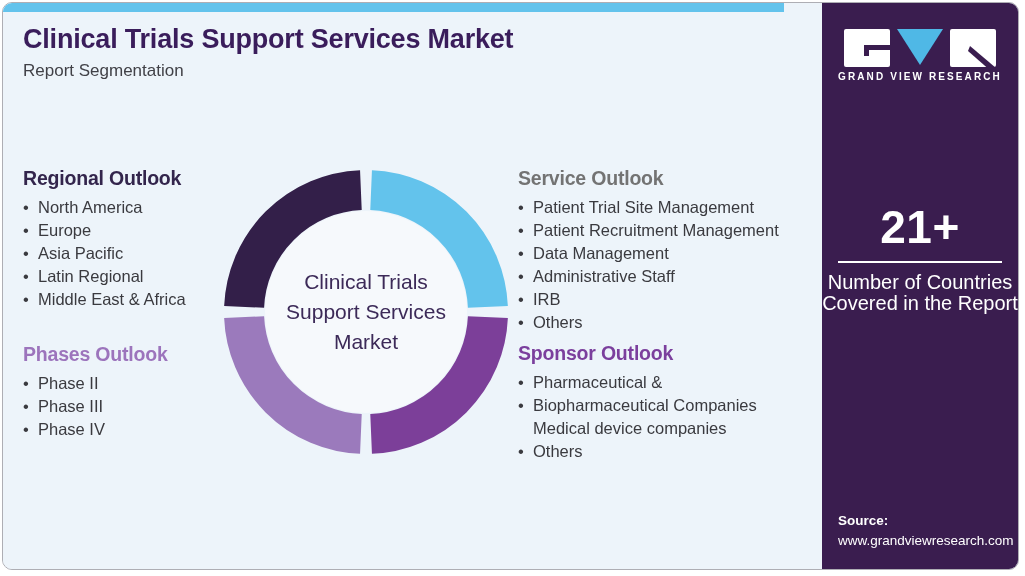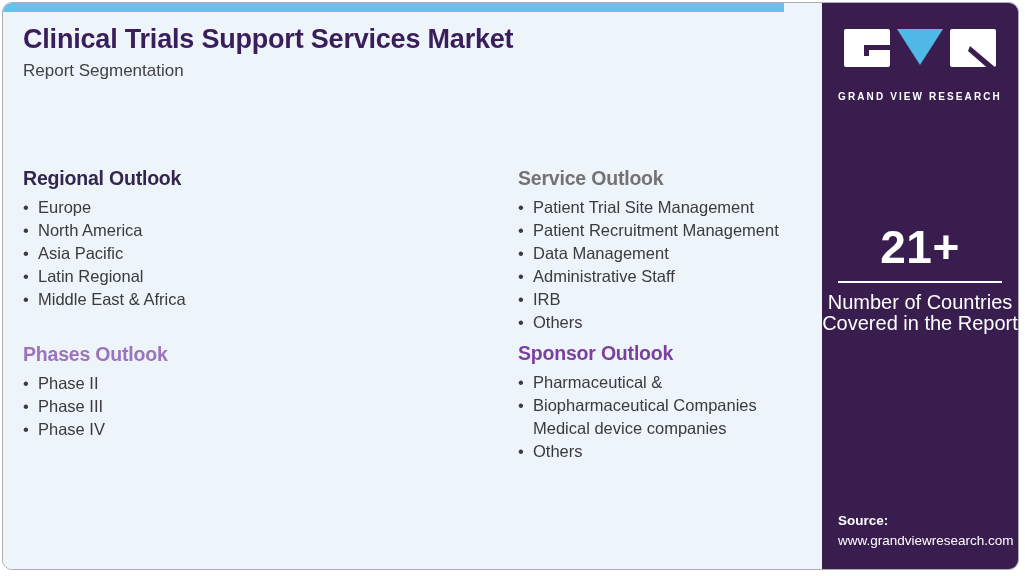--- a/index.html
+++ b/index.html
@@ -46,21 +46,21 @@
     color:#3c2a58; font-size:21px; line-height:30px;
   }
 
   .sidebar {
     width:196px; background:#3a1d4f; color:#ffffff;
     display:flex; flex-direction:column; align-items:center;
     padding-top:26px;
   }
   .logo { display:flex; flex-direction:column; align-items:center; }
   .logo-text {
-    margin-top:20px; font-size:10px; font-weight:700; letter-spacing:2.1px;
+    margin-top:0; font-size:10px; font-weight:700; letter-spacing:2.1px;
     color:#ffffff; white-space:nowrap;
   }
   .stat { margin-top:118px; text-align:center; width:100%; }
   .stat-value { font-size:46px; font-weight:800; color:#ffffff; letter-spacing:0.5px; }
   .stat-divider { width:164px; height:2px; background:#ffffff; margin:7px auto 9px auto; }
   .stat-label { font-size:20px; line-height:21px; color:#ffffff; }
   .source {
     margin-top:auto; align-self:flex-start; padding:0 10px 18px 16px; font-size:13.5px; line-height:20px;
   }
   .source-label { font-weight:700; }
@@ -75,22 +75,22 @@
       <div class="topbar"></div>
 
       <div class="titleblock">
         <div class="page-title">Clinical Trials Support Services Market</div>
         <div class="page-subtitle">Report Segmentation</div>
       </div>
 
       <section class="seg sec-regional">
         <h2>Regional Outlook</h2>
         <ul>
+          <li>North America</li>
           <li>Europe</li>
-          <li>North America</li>
           <li>Asia Pacific</li>
           <li>Latin Regional</li>
           <li>Middle East &amp; Africa</li>
         </ul>
       </section>
 
       <section class="seg sec-phases">
         <h2>Phases Outlook</h2>
         <ul>
           <li>Phase II</li>
@@ -114,20 +114,34 @@
       <section class="seg sec-sponsor">
         <h2>Sponsor Outlook</h2>
         <ul>
           <li>Pharmaceutical &amp;</li>
           <li>Biopharmaceutical Companies</li>
           <li class="cont">Medical device companies</li>
           <li>Others</li>
         </ul>
       </section>
 
+      <div class="donut">
+        <svg width="284" height="284" viewBox="0 0 284 284">
+          <path d="M147.11 20.11 A122 122 0 0 1 263.89 136.89" fill="none" stroke="#63c3ec" stroke-width="40" stroke-linecap="butt"></path>
+          <path d="M263.89 147.11 A122 122 0 0 1 147.11 263.89" fill="none" stroke="#7c3f99" stroke-width="40" stroke-linecap="butt"></path>
+          <path d="M136.89 263.89 A122 122 0 0 1 20.11 147.11" fill="none" stroke="#9b7abc" stroke-width="40" stroke-linecap="butt"></path>
+          <path d="M20.11 136.89 A122 122 0 0 1 136.89 20.11" fill="none" stroke="#331f49" stroke-width="40" stroke-linecap="butt"></path>
+          <circle cx="142" cy="142" r="101" fill="#f6f9fc"></circle>
+        </svg>
+        <div class="donut-label">
+          <div>Clinical Trials</div>
+          <div>Support Services</div>
+          <div>Market</div>
+        </div>
+      </div>
     </div>
 
     <aside class="sidebar">
       <div class="logo">
         <svg width="152" height="42" viewBox="0 0 152 42">
           <rect x="0" y="0" width="46" height="38" rx="2" fill="#ffffff"></rect>
           <rect x="20" y="16" width="26" height="5" fill="#3a1d4f"></rect>
           <rect x="20" y="16" width="5" height="11" fill="#3a1d4f"></rect>
           <polygon points="53,0 99,0 76,36" fill="#4fb8e6"></polygon>
           <rect x="106" y="0" width="46" height="38" rx="2" fill="#ffffff"></rect>

